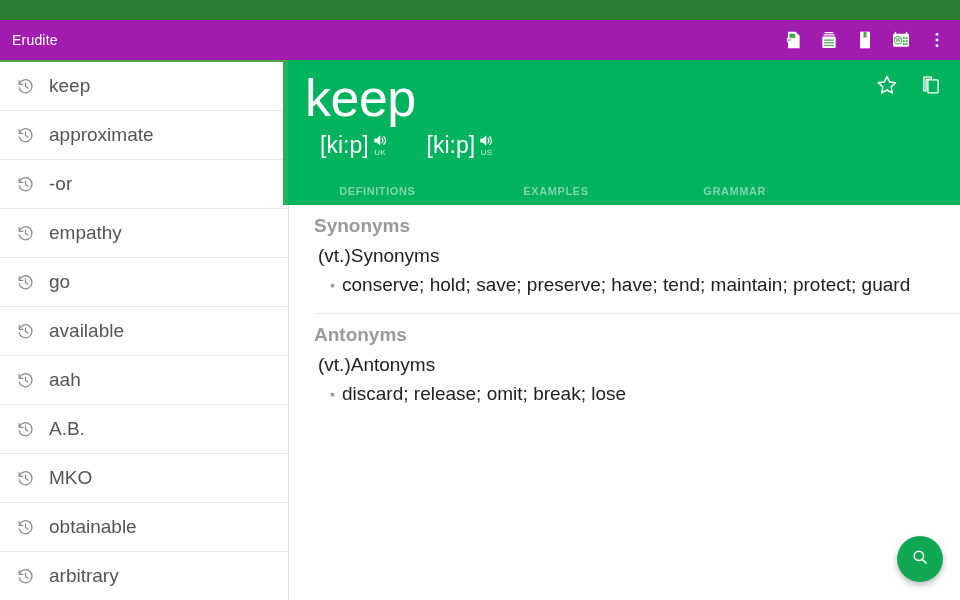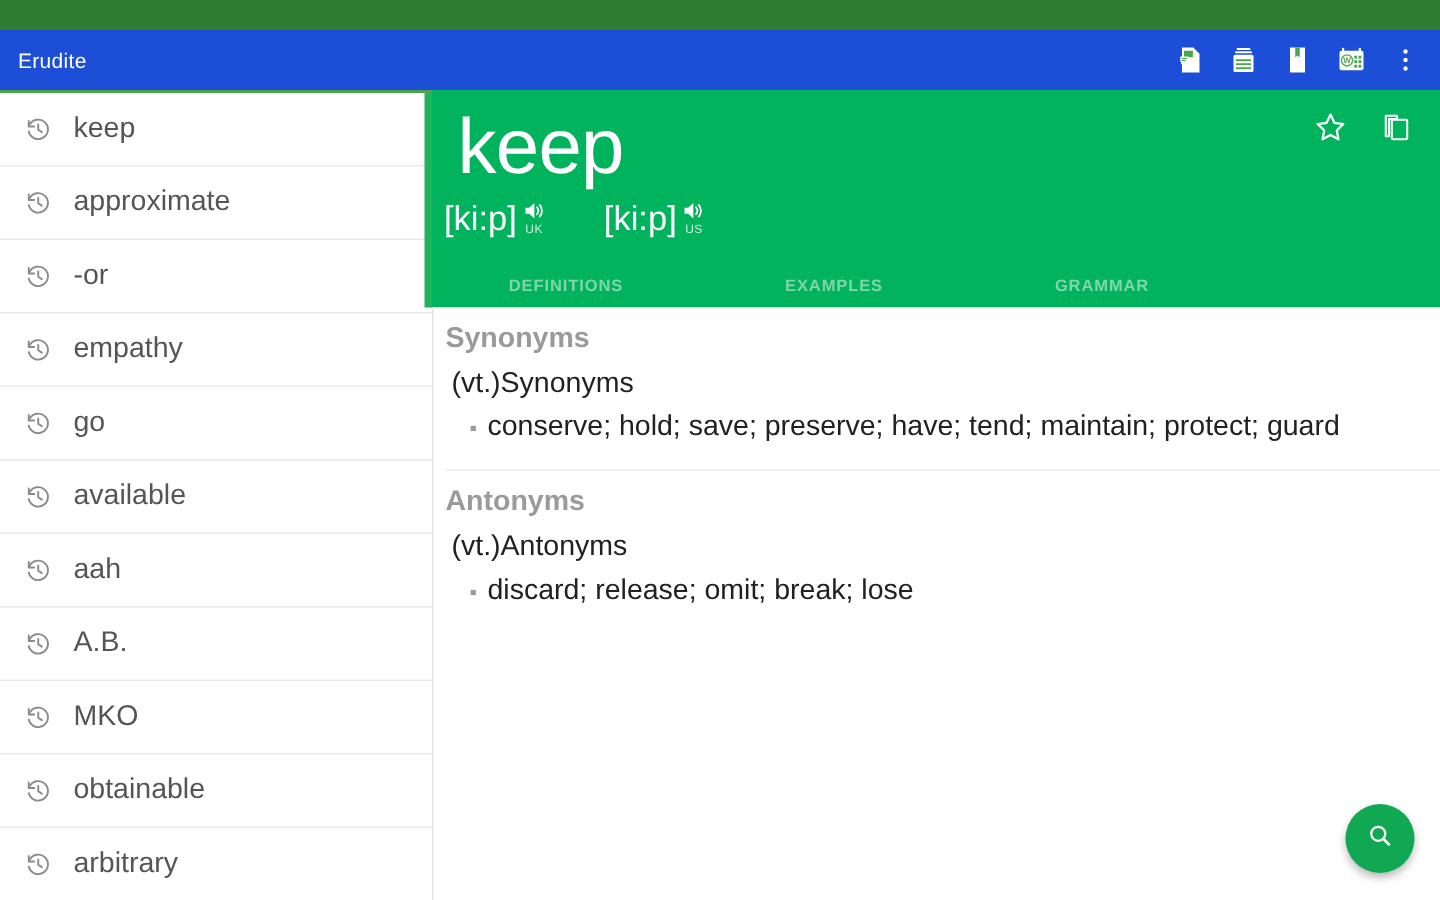--- a/index.html
+++ b/index.html
@@ -19,21 +19,21 @@
   .status-bar {
     position: absolute; top: 0; left: 0;
     width: 960px; height: 20px;
     background: #2e7d32;
   }
 
   
   .app-bar {
     position: absolute; top: 20px; left: 0;
     width: 960px; height: 40px;
-    background: #1d4ed8;
+    background: #a21caf;
     display: flex; align-items: center;
   }
   .app-title {
     color: #ffffff;
     font-size: 14px;
     margin-left: 12px;
     letter-spacing: .2px;
   }
   .app-bar-actions {
     margin-left: auto;
@@ -91,21 +91,21 @@
   }
   .word-title {
     position: absolute; left: 17px; top: 4px;
     color: #ffffff;
     font-size: 52px;
     font-weight: 400;
     letter-spacing: -.5px;
     line-height: 68px;
   }
   .phonetics {
-    position: absolute; left: 8px; top: 72px;
+    position: absolute; left: 32px; top: 72px;
     display: flex; align-items: flex-end;
     gap: 38px;
   }
   .phonetic {
     display: flex; align-items: flex-end;
     cursor: pointer;
   }
   .phonetic-text {
     color: #ffffff;
     font-size: 23px;
@@ -160,20 +160,21 @@
     background: #ffffff;
   }
 
   
   .content {
     position: absolute; left: 288px; top: 205px;
     width: 672px; height: 395px;
     background: #ffffff;
     border-left: 1px solid #e3e3e3;
     overflow: hidden;
+    padding-left: 17px;
   }
   .section-title {
     font-size: 19px;
     font-weight: bold;
     color: #9a9a9a;
     padding: 10px 0 4px 8px;
   }
   .sense-block { padding: 0 0 10px 8px; }
   .sense-head {
     font-size: 19px;

